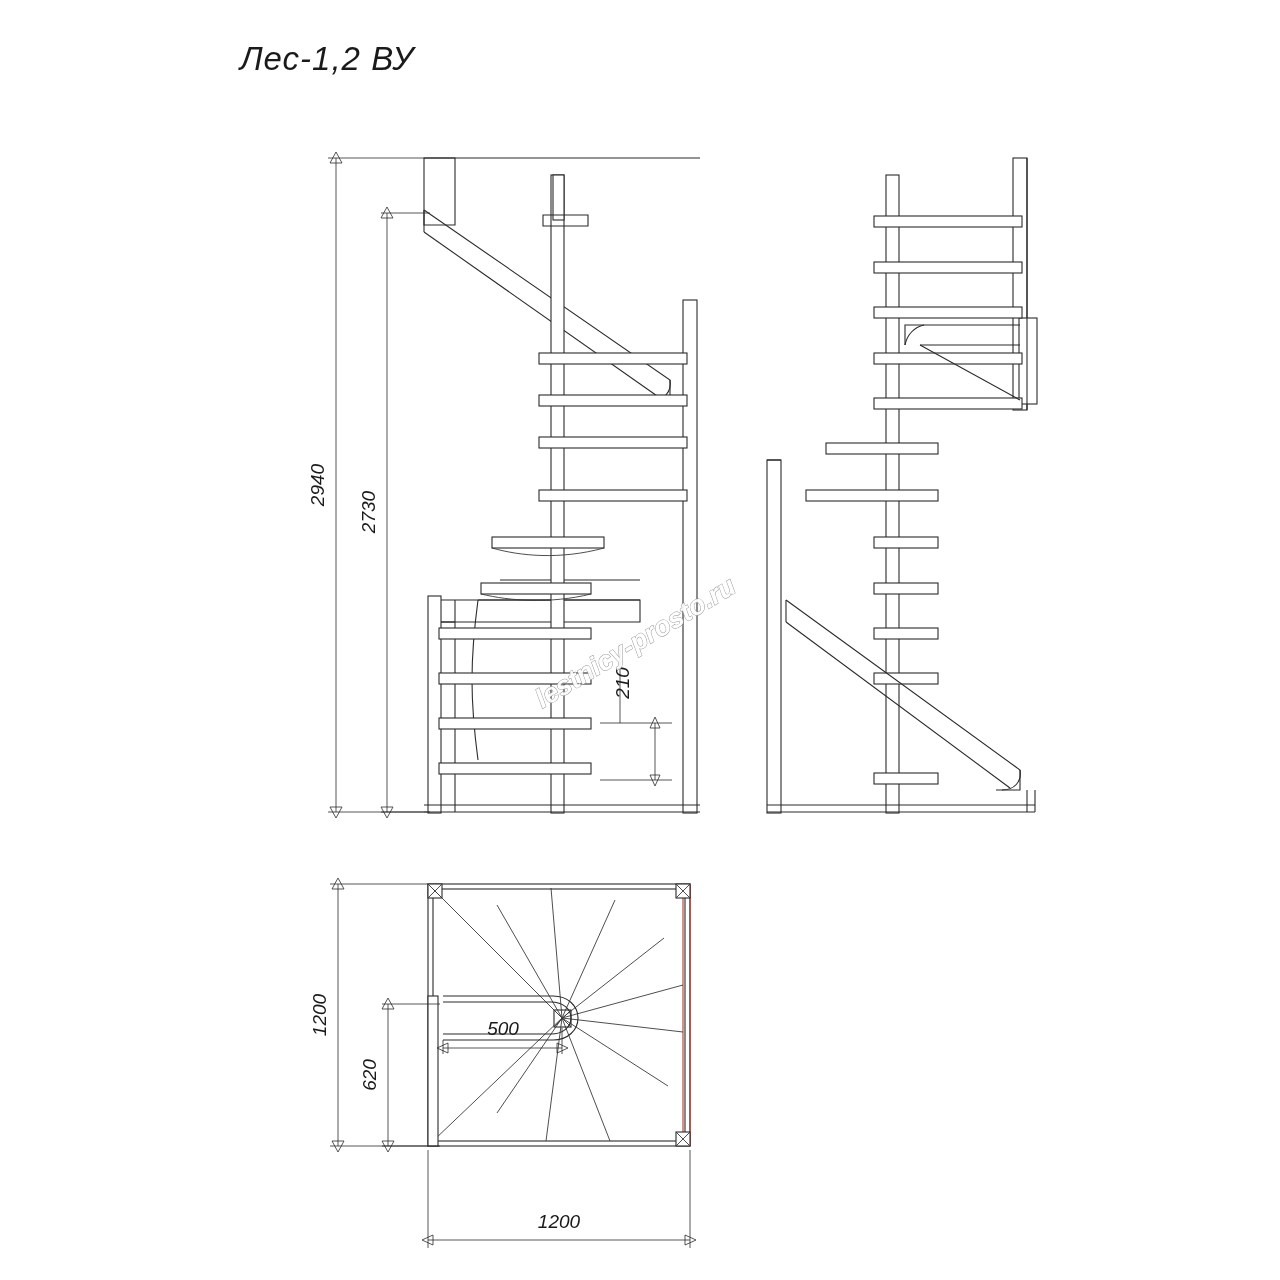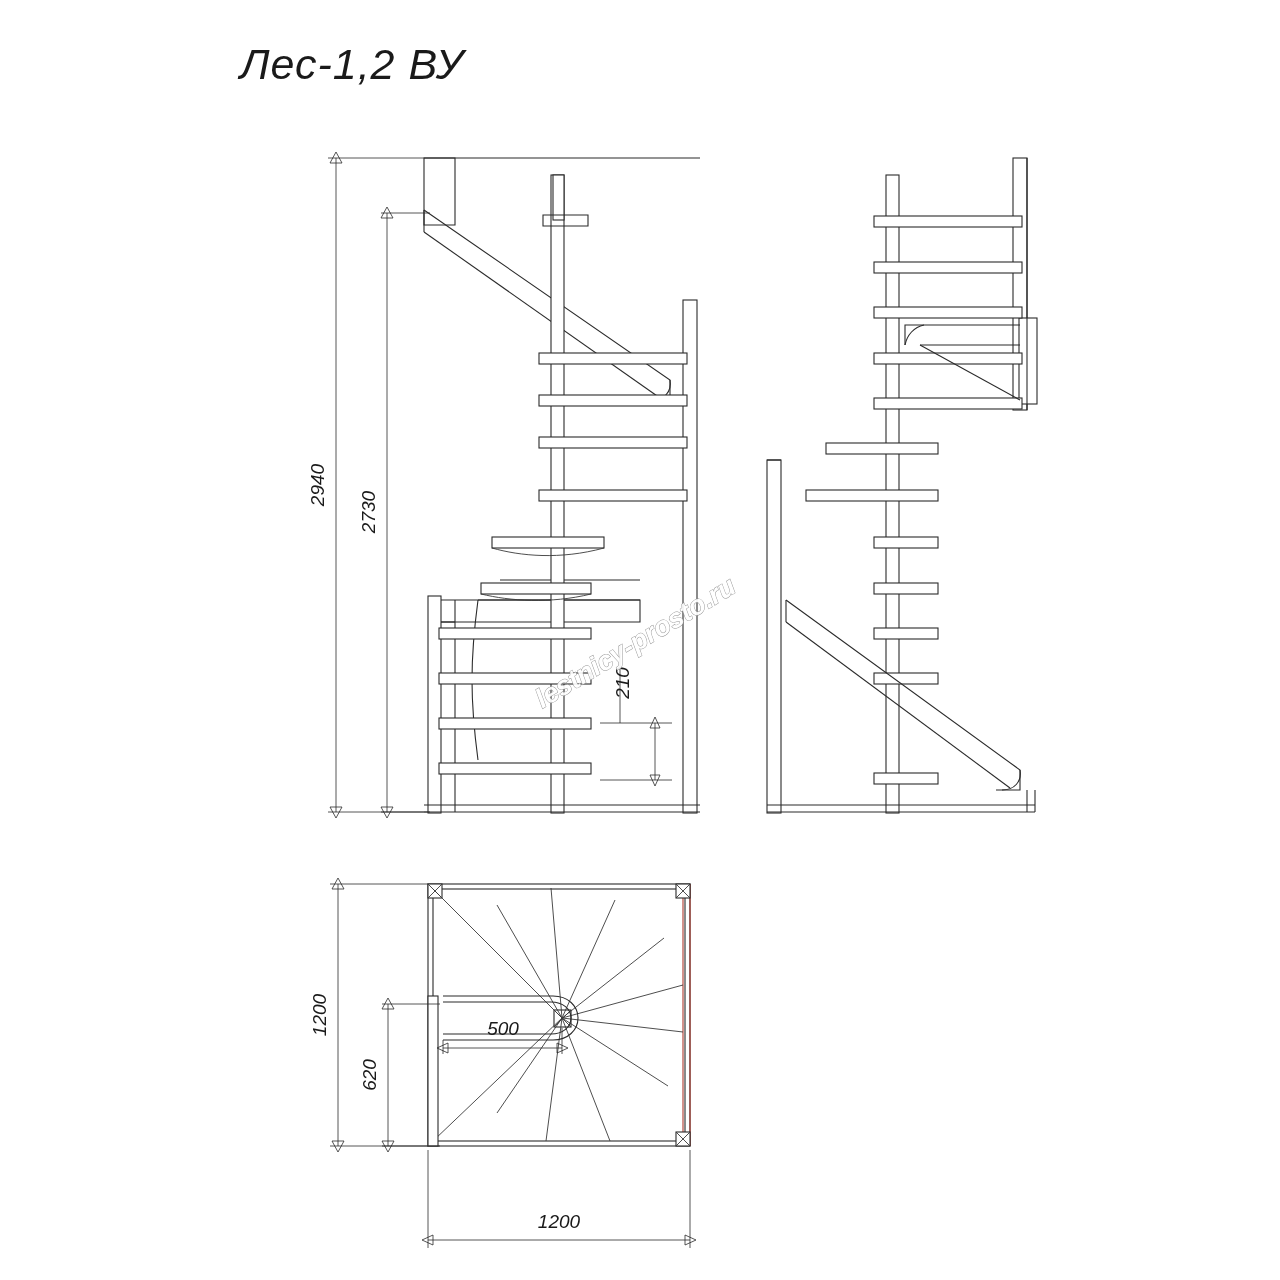--- a/index.html
+++ b/index.html
@@ -19,21 +19,21 @@
     left: 0; top: 0;
     width: 1280px;
     height: 1280px;
   }
   .title-text {
     position: absolute;
     left: 240px;
     top: 40px;
     font-family: "Liberation Sans", sans-serif;
     font-style: italic;
-    font-size: 43px;
+    font-size: 33px;
     letter-spacing: 1px;
     color: #1a1a1a;
     white-space: nowrap;
   }
   svg.plate {
     position: absolute;
     left: 0; top: 0;
     width: 1280px;
     height: 1280px;
   }

